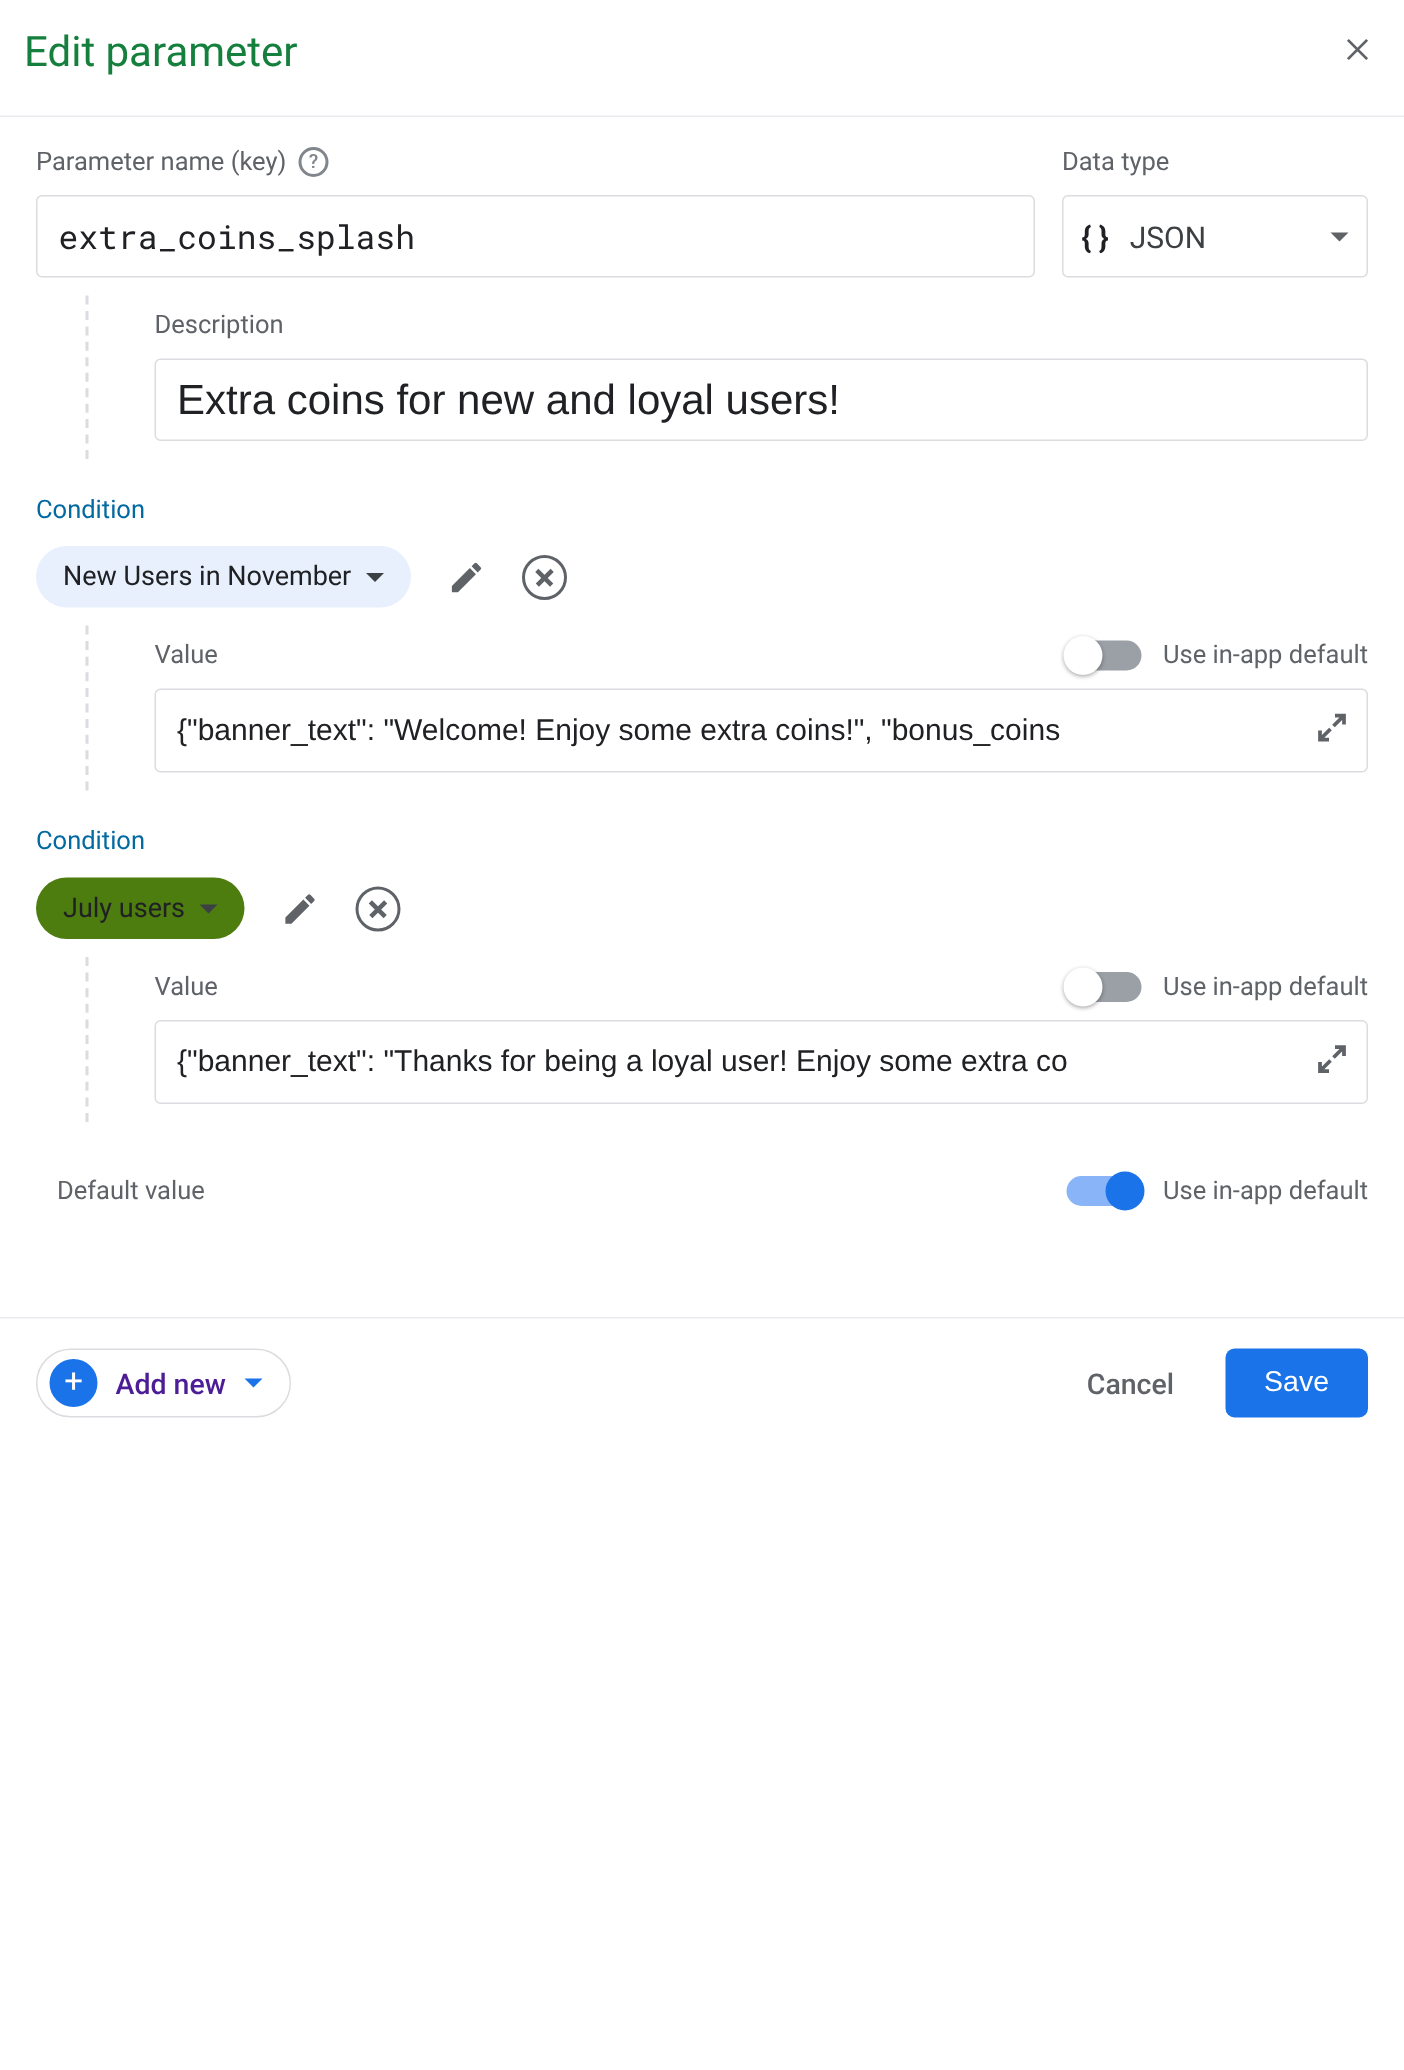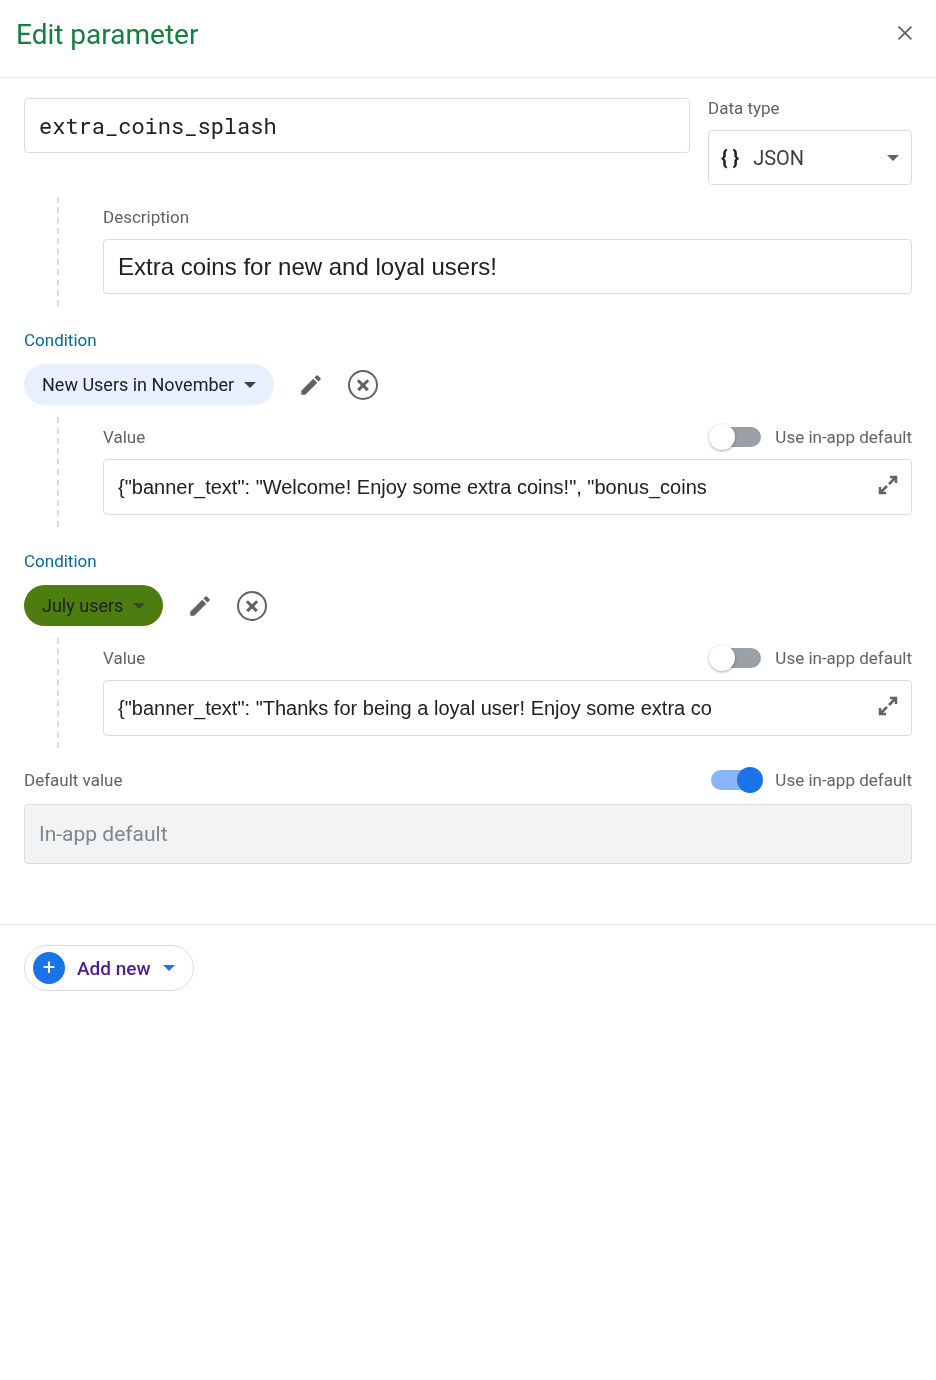--- a/index.html
+++ b/index.html
@@ -85,21 +85,21 @@
     margin-left: 33px;
     border-left: 2px dashed #dadce0;
     padding: 10px 0 12px 44px;
   }
   .desc-input {
     width: 100%;
     height: 55px;
     border: 1px solid #dadce0;
     border-radius: 4px;
     padding: 0 14px;
-    font-size: 24px;
+    font-size: 28px;
     color: #202124;
   }
   .section-title {
     font-size: 17px;
     color: #0369a1;
     margin: 24px 0 14px 0;
   }
   .chip-row {
     display: flex;
     align-items: center;
@@ -269,20 +269,24 @@
     <svg viewBox="0 0 24 24" fill="none" stroke="currentColor" stroke-width="2">
         <path d="M5 5 L19 19 M19 5 L5 19"></path>
       </svg>
   </span>
 </div>
 
 <div class="content">
 
   <div class="row-top">
     <div class="field-block">
+      <div class="label">
+        <span>Parameter name (key)</span>
+        <span class="help-icon">?</span>
+      </div>
       <input class="text-input" value="extra_coins_splash" style="">
     </div>
     <div class="datatype-block">
       <div class="label">
         <span>Data type</span>
       </div>
       <div class="datatype-select">
         <span class="braces">{&nbsp;}</span>
         <span class="dt-label">JSON</span>
         <span class="caret-down"></span>
@@ -361,31 +365,34 @@
       <input class="value-input" value="{&quot;banner_text&quot;: &quot;Thanks for being a loyal user! Enjoy some extra co" style="">
       <span class="expand-icon">
         <svg viewBox="0 0 24 24" fill="none" stroke="currentColor" stroke-width="2.5">
             <path d="M14 4h6v6M10 20H4v-6M20 4l-7 7M4 20l7-7"></path>
           </svg>
       </span>
     </div>
   </div>
 
   <div class="default-row">
-    <span class="label" style="margin:0;">Default value</span>
+    <span class="label" style="margin:14px;">Default value</span>
     <div class="toggle-wrap">
       <span class="toggle on">
           <span class="knob"></span>
         </span>
       <span class="toggle-label">Use in-app default</span>
     </div>
   </div>
-  <div class="default-input">In-app default</div>
 
 </div>
 
 <div class="footer">
   <span class="add-new">
     <span class="plus-circle">+</span>
     <span class="add-new-label">Add new</span>
     <span class="caret-down"></span>
   </span>
+  <div class="footer-right">
+    <span class="cancel-btn">Cancel</span>
+    <button class="save-btn">Save</button>
+  </div>
 </div>
 
 </body></html>

